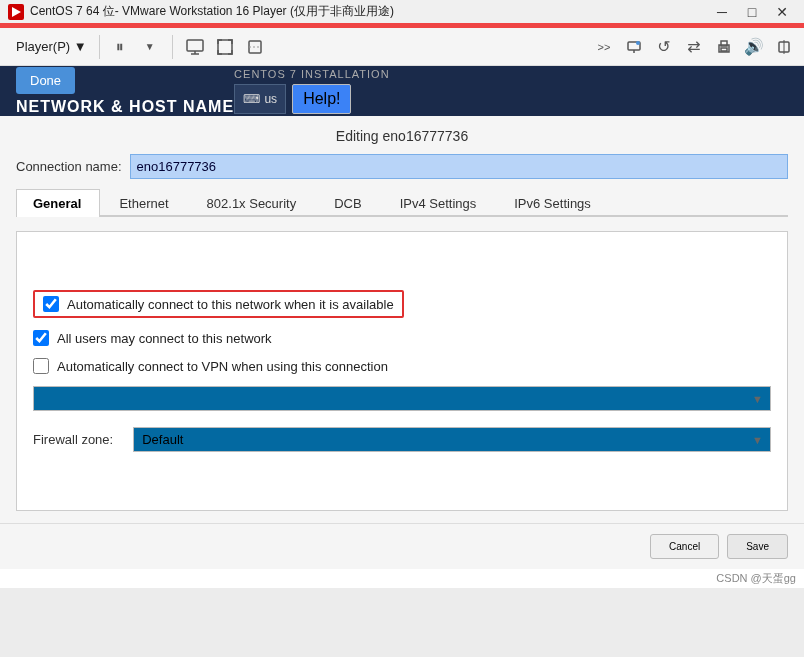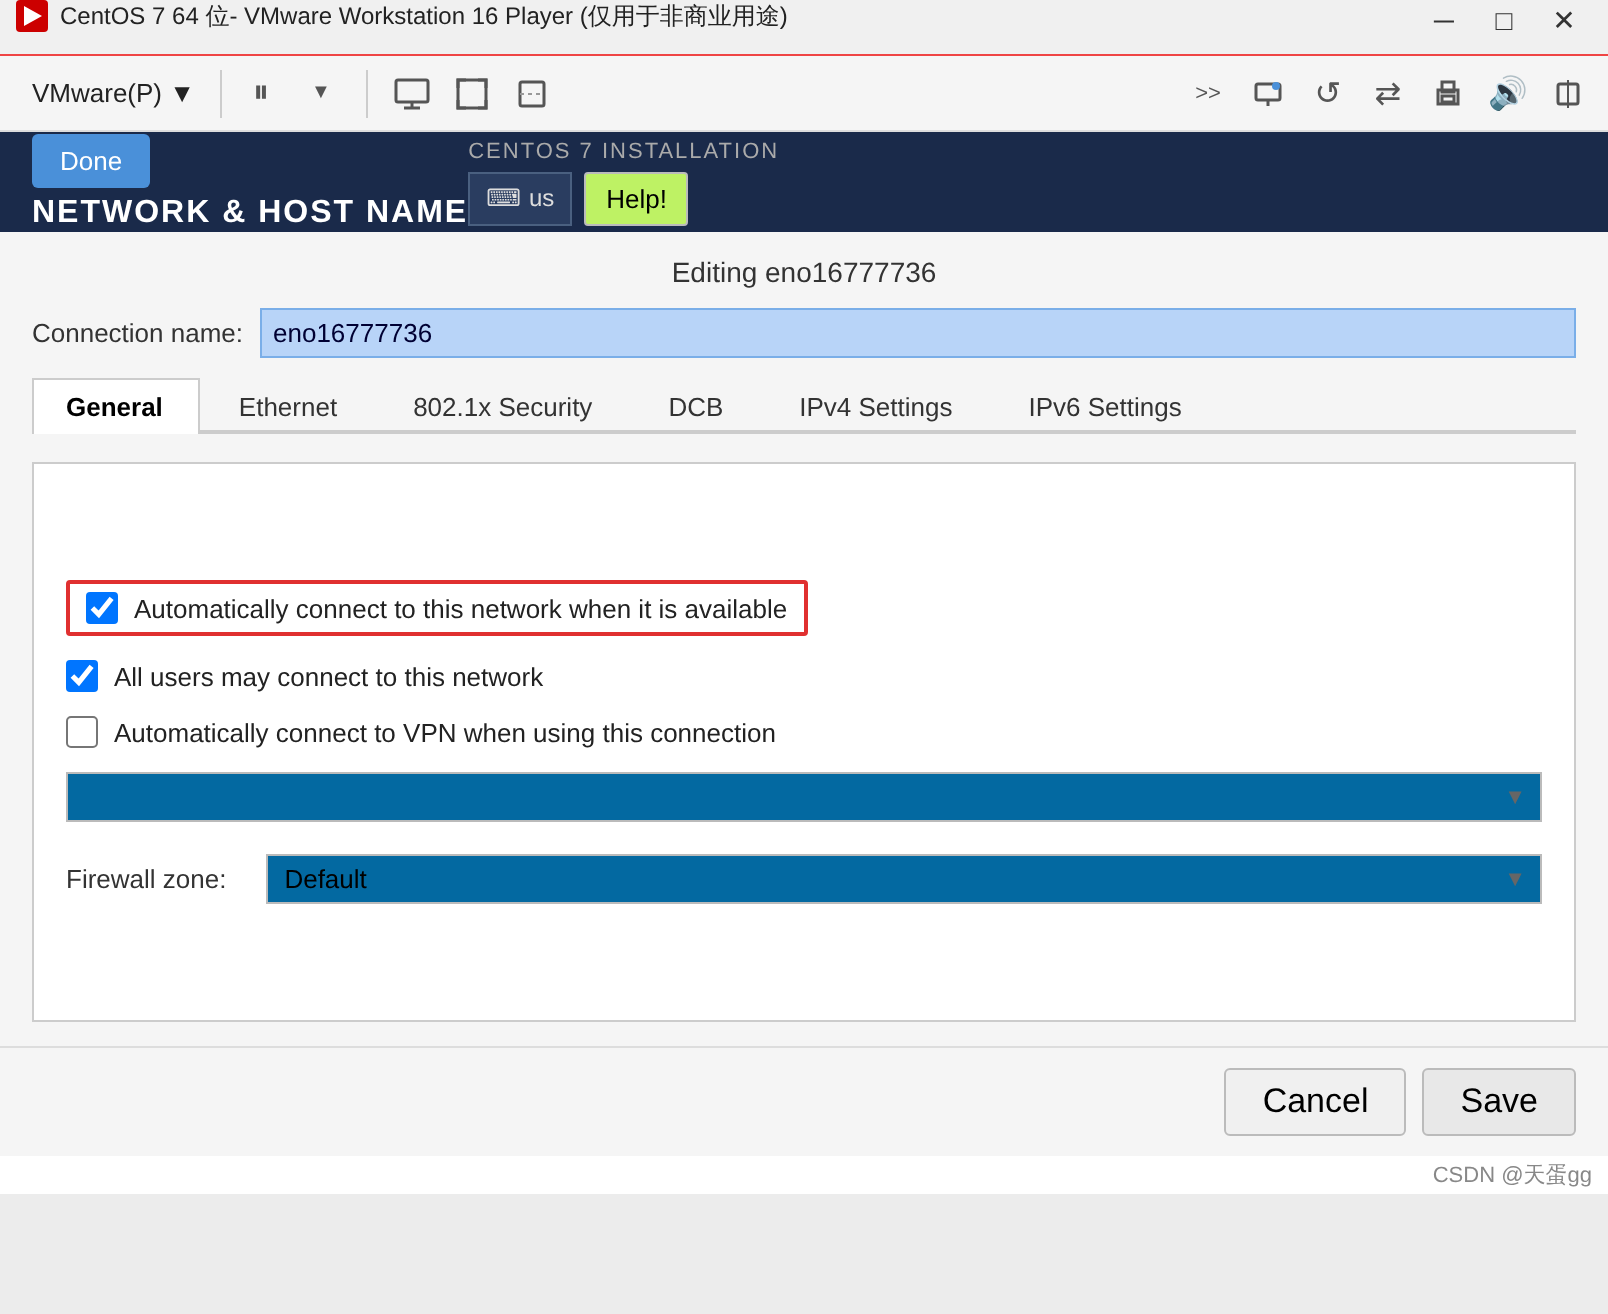--- a/index.html
+++ b/index.html
@@ -10,23 +10,23 @@
       width: 804px;
       height: 657px;
       overflow: hidden;
     }
 
     
     .title-bar {
       background: #f0f0f0;
       height: 28px;
       display: flex;
-      align-items: flex-start;
+      align-items: center;
       padding: 0 8px;
-      border-bottom: 1px solid #ef4444;
+      border-bottom: 5px solid #ef4444;
       user-select: none;
     }
     .title-bar-icon {
       width: 16px;
       height: 16px;
       margin-right: 6px;
       display: flex; align-items: center; justify-content: center;
       font-size: 14px;
       color: #e05;
     }
@@ -117,24 +117,24 @@
     }
     .header-lang-box {
       background: #2a3d60;
       border: 1px solid #4a6080;
       color: #ddd;
       padding: 4px 8px;
       font-size: 12px;
       display: flex; align-items: center; gap: 4px;
     }
     .header-help-btn {
-      background: #bef264;
+      background: #3b82f6;
       border: 1px solid #bbb;
       padding: 5px 10px;
-      font-size: 13px;
+      font-size: 16px;
       cursor: pointer;
       border-radius: 2px;
     }
 
     
     .dialog-wrapper {
       background: #f5f5f5;
       padding: 12px 16px;
     }
     .dialog-title {
@@ -272,21 +272,21 @@
     .footer {
       display: flex;
       justify-content: flex-end;
       padding: 10px 16px;
       gap: 8px;
       background: #f5f5f5;
       border-top: 1px solid #ddd;
     }
     .footer-btn {
       padding: 6px 18px;
-      font-size: 17px;
+      font-size: 10px;
       border: 1px solid #bbb;
       background: #f0f0f0;
       cursor: pointer;
       border-radius: 3px;
     }
     .footer-btn.primary {
       background: #e8e8e8;
     }
 
     
@@ -310,21 +310,21 @@
   </div>
   <div class="title-bar-text">CentOS 7 64 位- VMware Workstation 16 Player (仅用于非商业用途)</div>
   <div class="title-bar-controls">
     <button class="title-btn">─</button>
     <button class="title-btn">□</button>
     <button class="title-btn close">✕</button>
   </div>
 </div>
 
 <div class="menu-bar">
-  <div class="menu-player">VMware(P) ▼</div>
+  <div class="menu-player">Player(P) ▼</div>
   <div class="menu-divider-v"></div>
   <div class="toolbar-icons">
     <div class="tb-icon">⏸</div>
     <div class="tb-icon" style="font-size:10px;">▼</div>
     <div class="menu-divider-v"></div>
     <div class="tb-icon">
       <svg width="18" height="16" viewBox="0 0 18 16">
           <rect x="1" y="1" width="16" height="11" fill="none" stroke="#555" stroke-width="1.5" rx="1"></rect>
           <line x1="9" y1="12" x2="9" y2="15" stroke="#555" stroke-width="1.5"></line>
           <line x1="5" y1="15" x2="13" y2="15" stroke="#555" stroke-width="1.5"></line>

